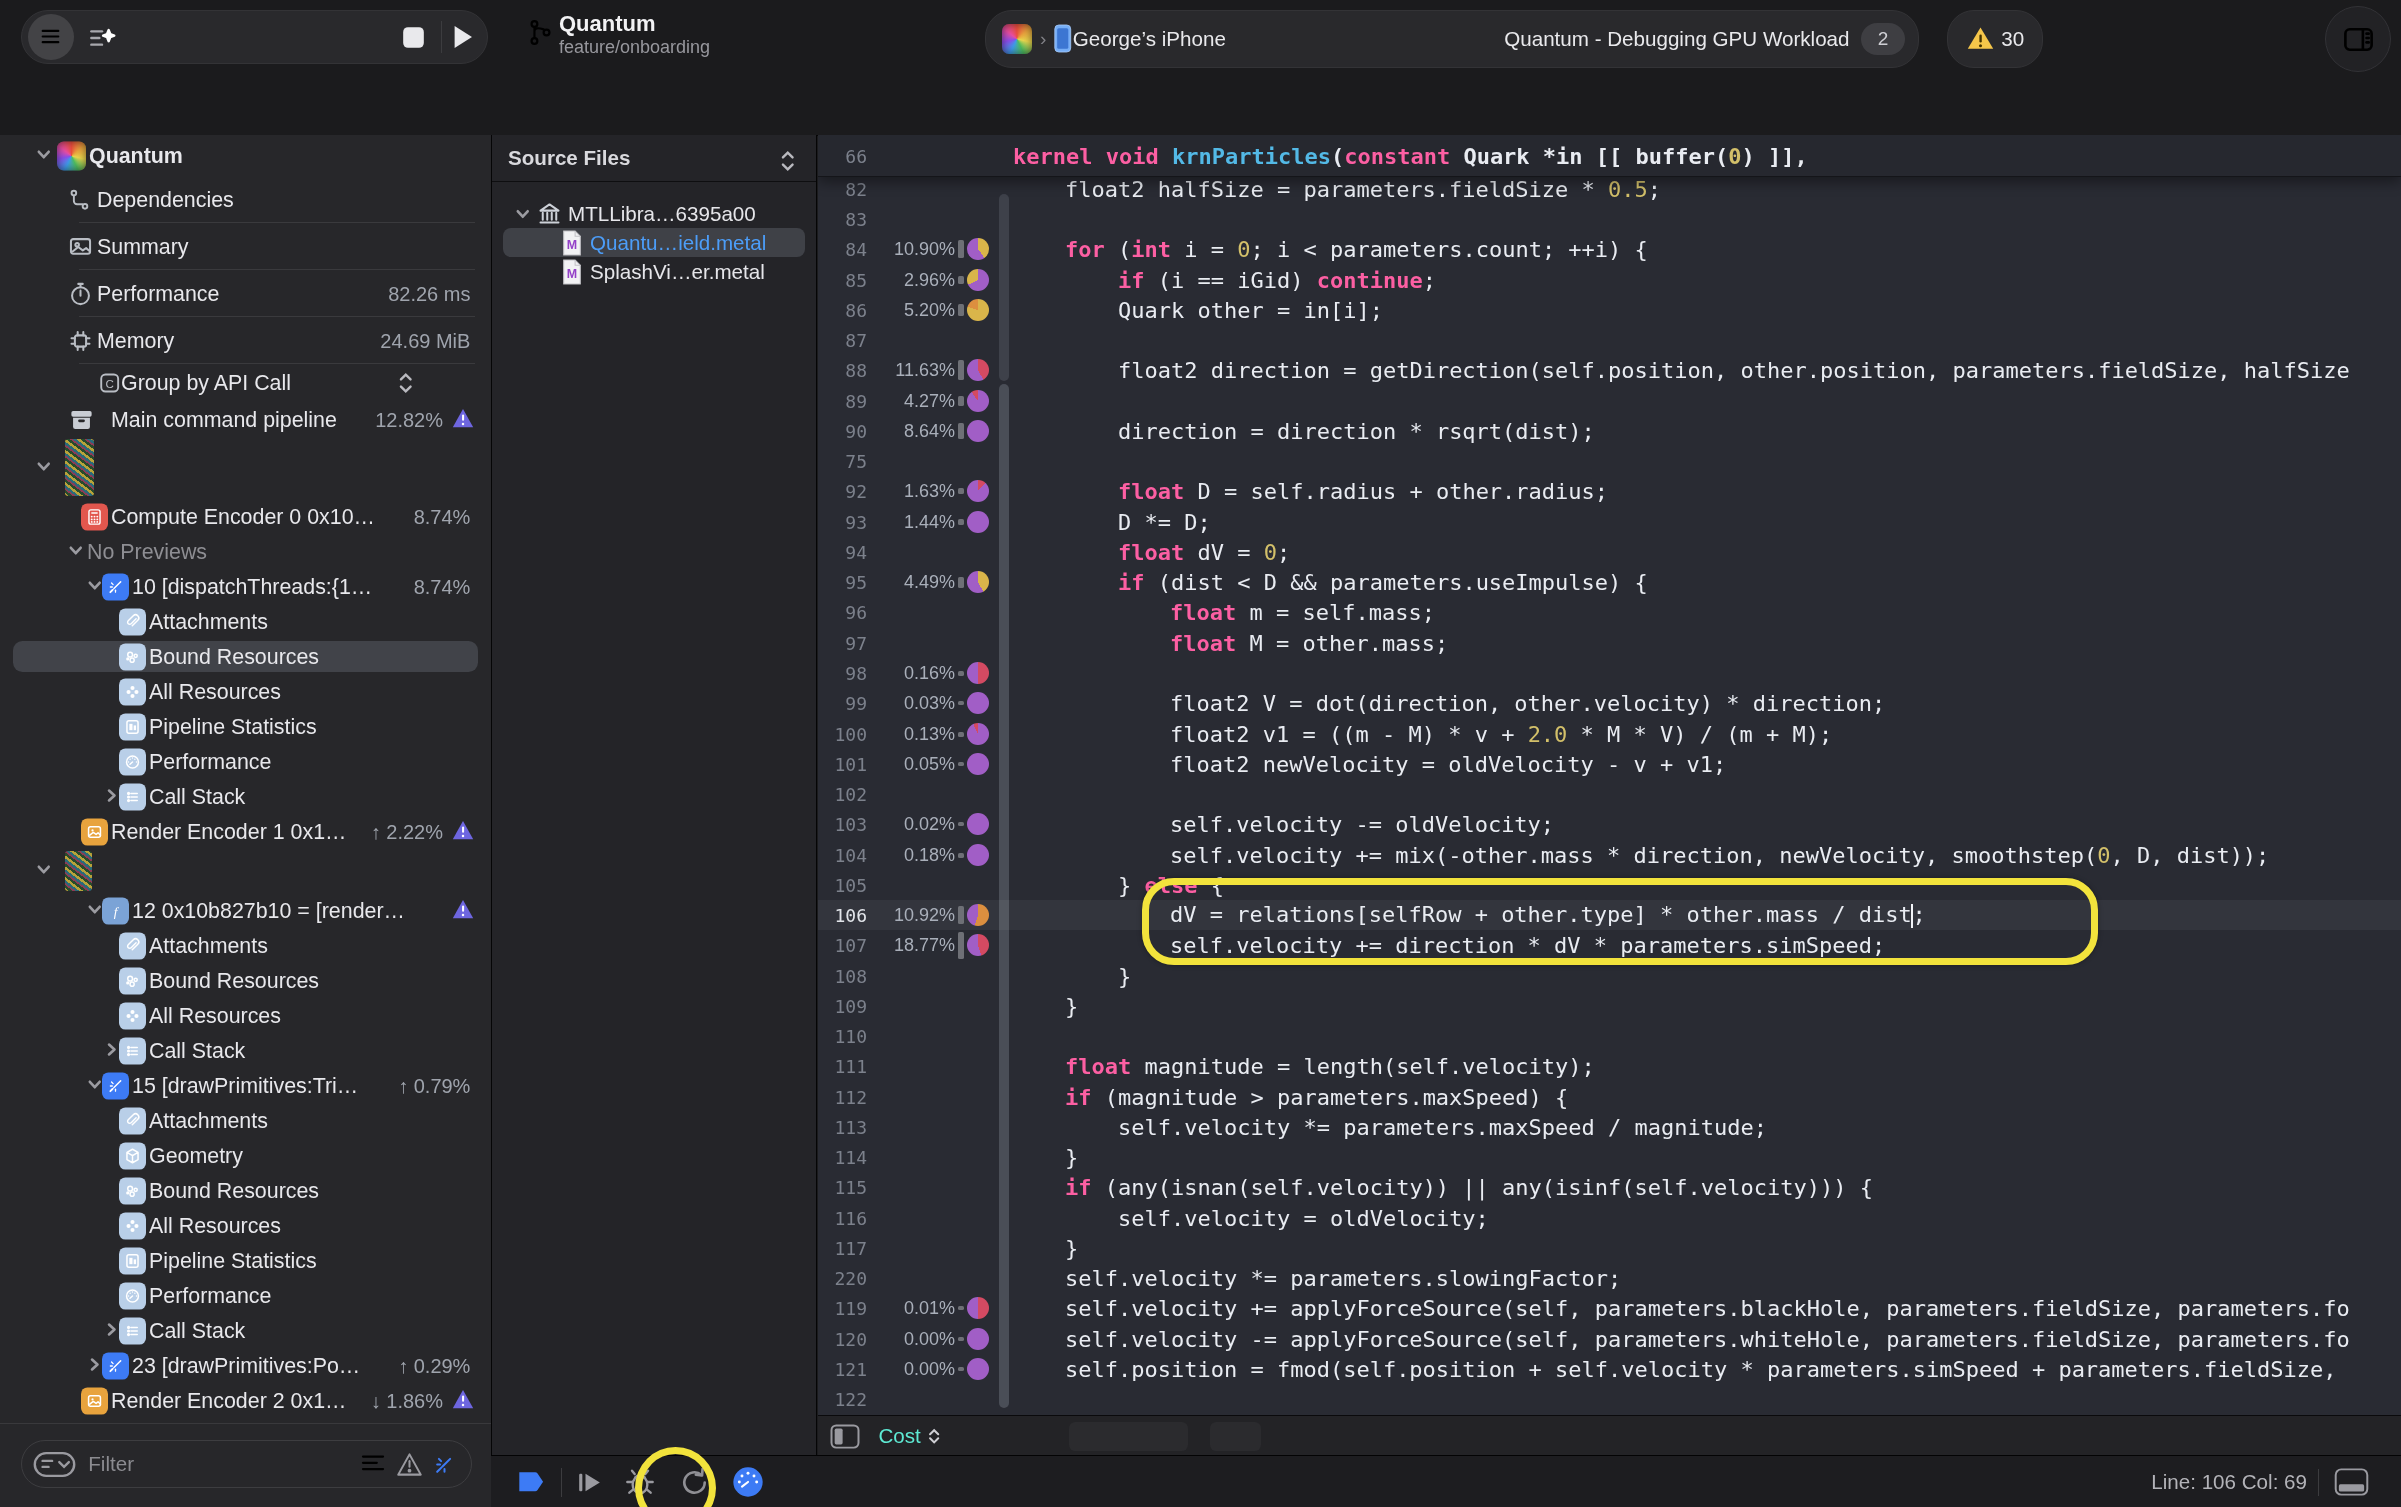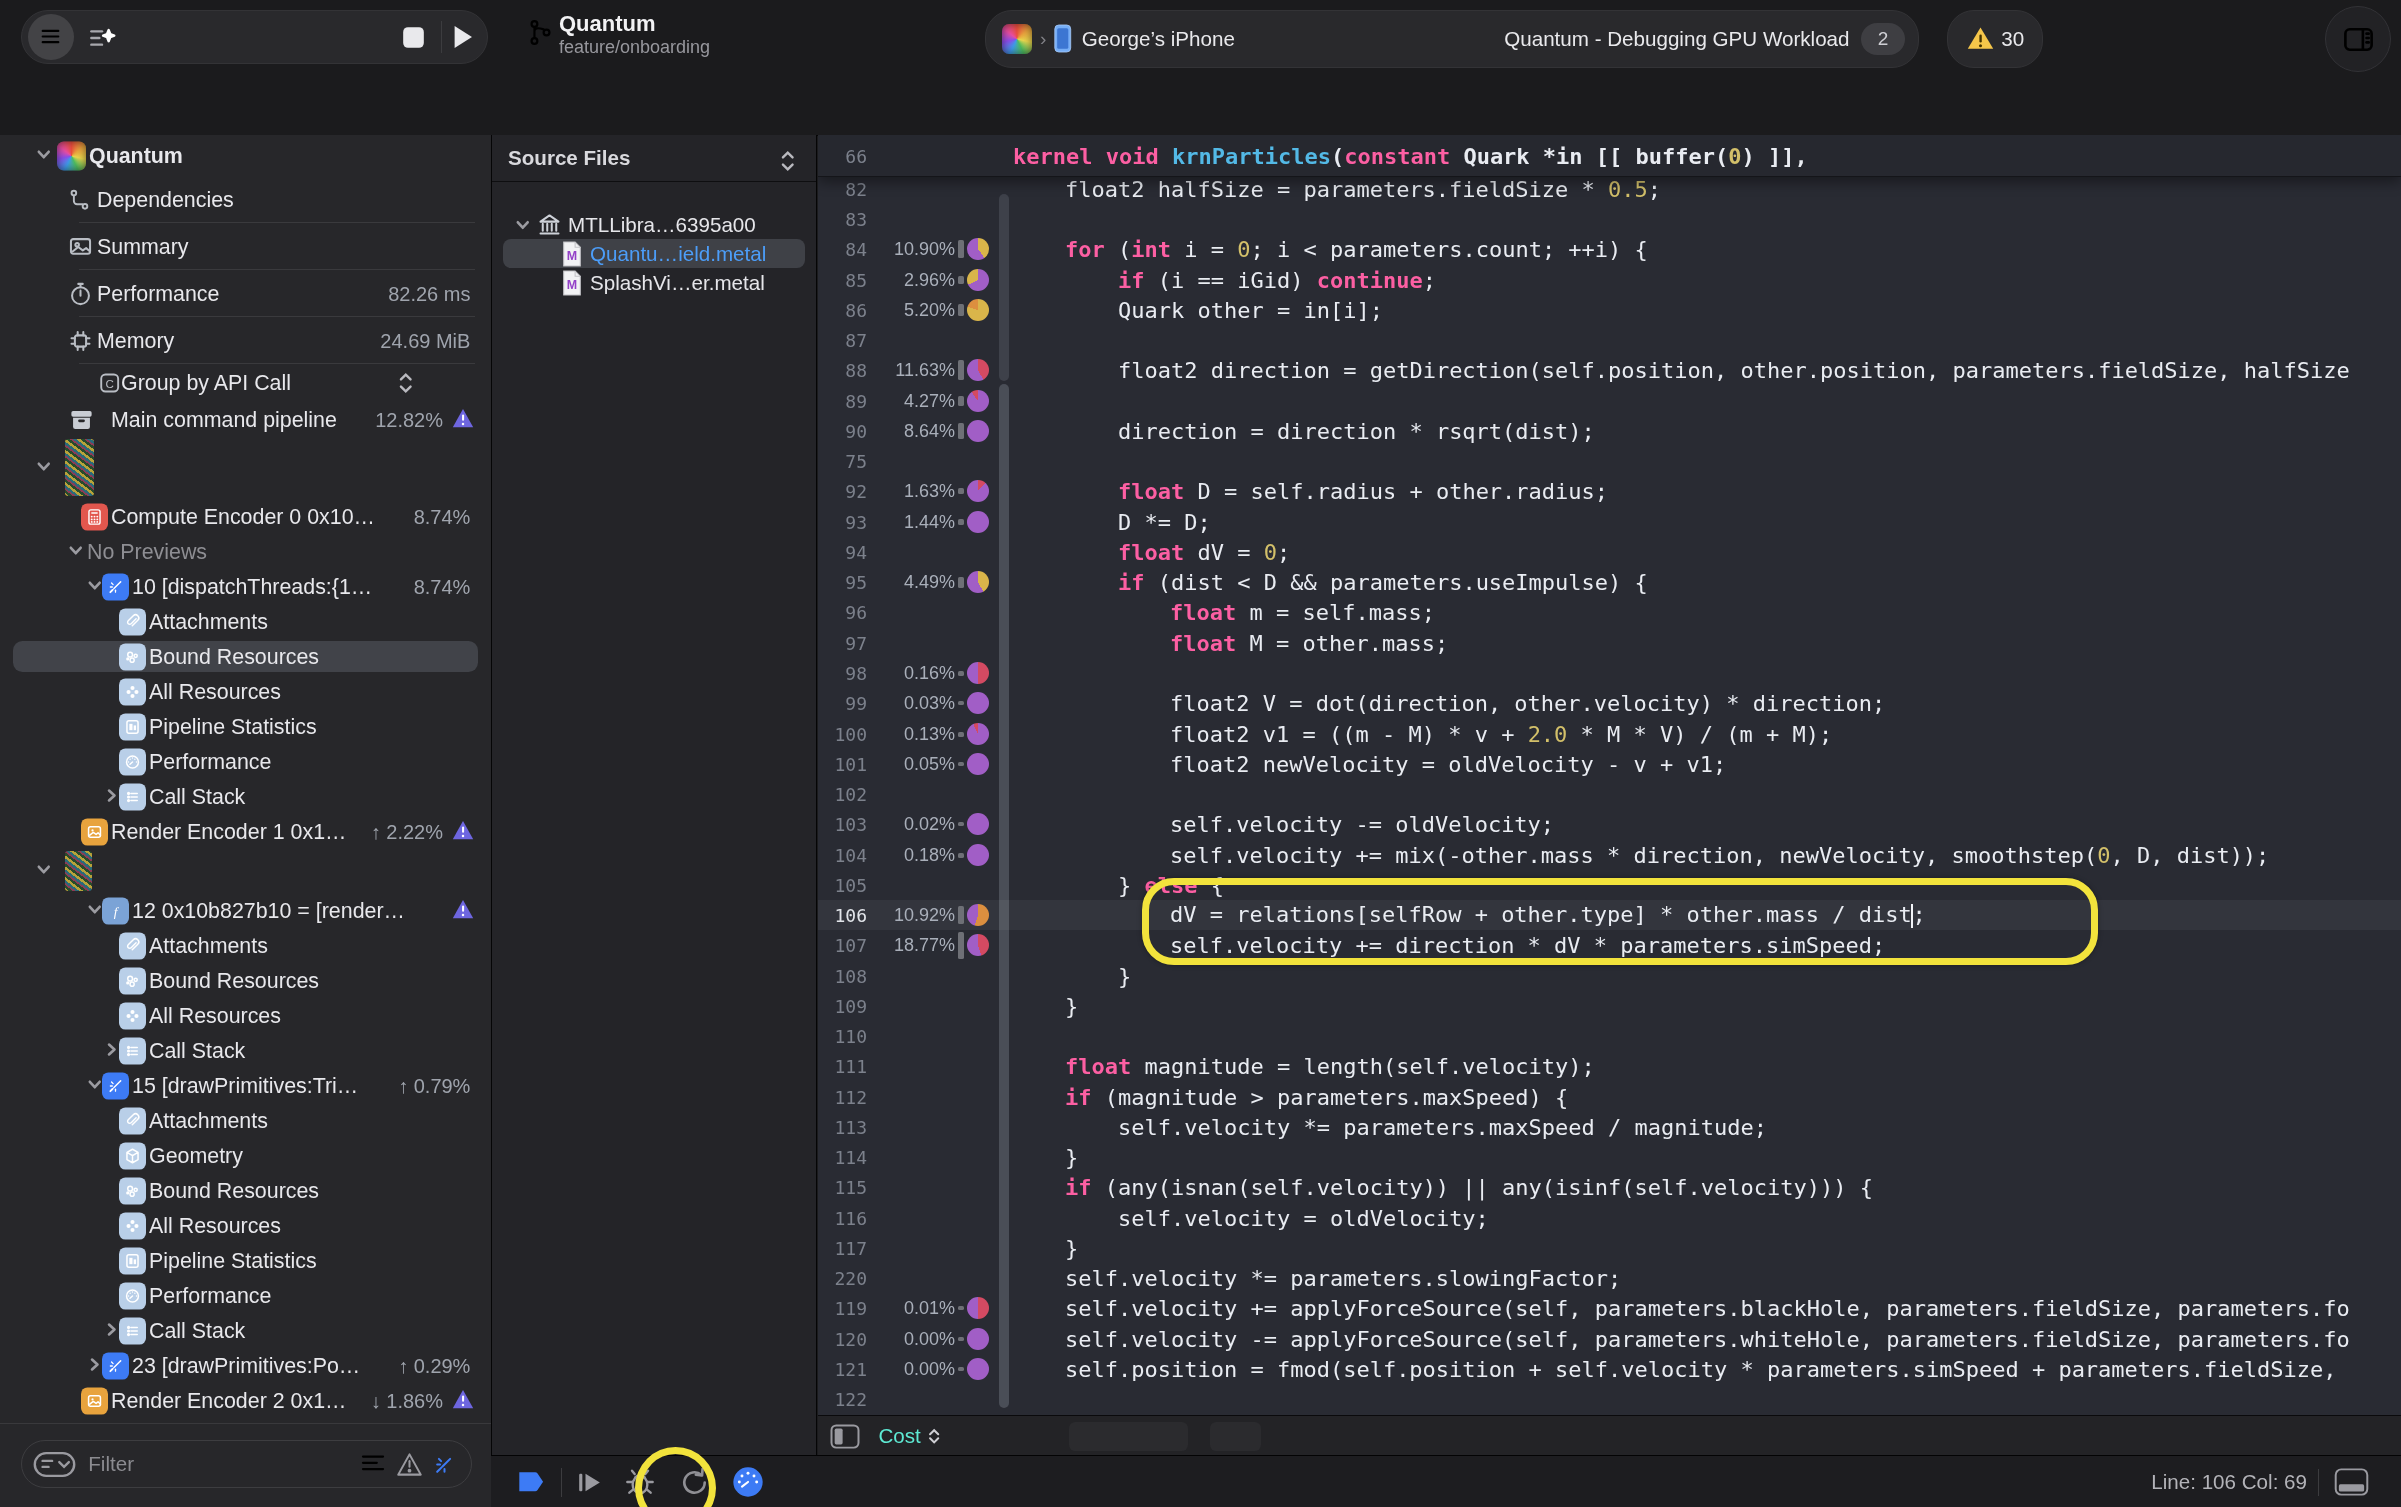--- a/index.html
+++ b/index.html
@@ -137,21 +137,21 @@
     <span class="ic app-badge" style="margin-left:16px" id="appicon1">
         <span style="width:30px;height:30px;border-radius:7.2px;display:inline-block;background:conic-gradient(#e84d3d,#e8a33d,#e8d54d,#4dbb5f,#3d9be8,#8a4de8,#e84da0,#e84d3d);box-shadow:inset 0 0 9px rgba(0,0,0,.55)"></span>
       </span>
     <span class="jb-sep">›</span>
     <span class="ic" id="iphoneicon">
         <svg width="17.5" height="29" viewBox="0 0 22 36">
           <rect x="1" y="1" width="20" height="34" rx="5" fill="#76aef6" stroke="#a9cbfa"></rect>
           <rect x="4" y="5" width="14" height="26" rx="2" fill="#3c76d2"></rect>
         </svg>
       </span>
-    <span class="devtxt" style="margin-left:10px">George’s iPhone</span>
+    <span class="devtxt" style="margin-left:1px">George’s iPhone</span>
     <span style="flex:1"></span>
     <span class="devtxt">Quantum - Debugging GPU Workload</span>
     <span class="badge" style="margin:0 12.7px 0 11px">2</span>
   </div>
   <div class="abs pill" id="warn-pill">
     <span class="ic" id="warnyellow1">
         <svg width="29" height="27" viewBox="0 0 36 34">
           <path d="M18 3 L34 30 L2 30 Z" fill="#f5c64a" rx="4"></path>
           <rect x="16.6" y="12" width="3" height="10" rx="1.5" fill="#433200"></rect>
           <circle cx="18" cy="26" r="1.9" fill="#433200"></circle>
@@ -908,21 +908,21 @@
 </div>
 
 <div class="abs" id="srcpane">
   <div id="src-title">Source Files</div>
   <span class="abs ic" style="left:287px;top:14.3px" id="srcsort">
       <svg width="17.5" height="24" viewBox="0 0 14 20" fill="none" stroke="#b9b9bf" stroke-width="2" stroke-linecap="round">
         <path d="M3 7 L7 3 L11 7 M3 13 L7 17 L11 13"></path>
       </svg>
     </span>
   <div id="src-div"></div>
-  <div style="position:absolute;top:75px;width:324px" id="srclist">
+  <div style="position:absolute;top:64px;width:324px" id="srclist">
       <div class="frow">
         <span class="ic" style="position:absolute;left:515px;left:22px;top:50%;transform:translateY(-50%)">
           <svg width="17.5" height="17.5" viewBox="0 0 16 16" fill="none" stroke="#9b9ba1" stroke-width="2.4" stroke-linecap="round" stroke-linejoin="round">
             <path d="M3.5 5.5 L8 10.5 L12.5 5.5"></path>
           </svg>
         </span>
         <span class="ic" style="position:absolute;left:44px;top:50%;transform:translateY(-50%)">
           <svg width="27" height="27" viewBox="0 0 24 24" fill="none" stroke="currentColor" stroke-width="1.8" stroke-linecap="round" stroke-linejoin="round">
             <g stroke="#cdd1d8">
               <path d="M4 9 L12 3.5 20 9 Z"></path>

